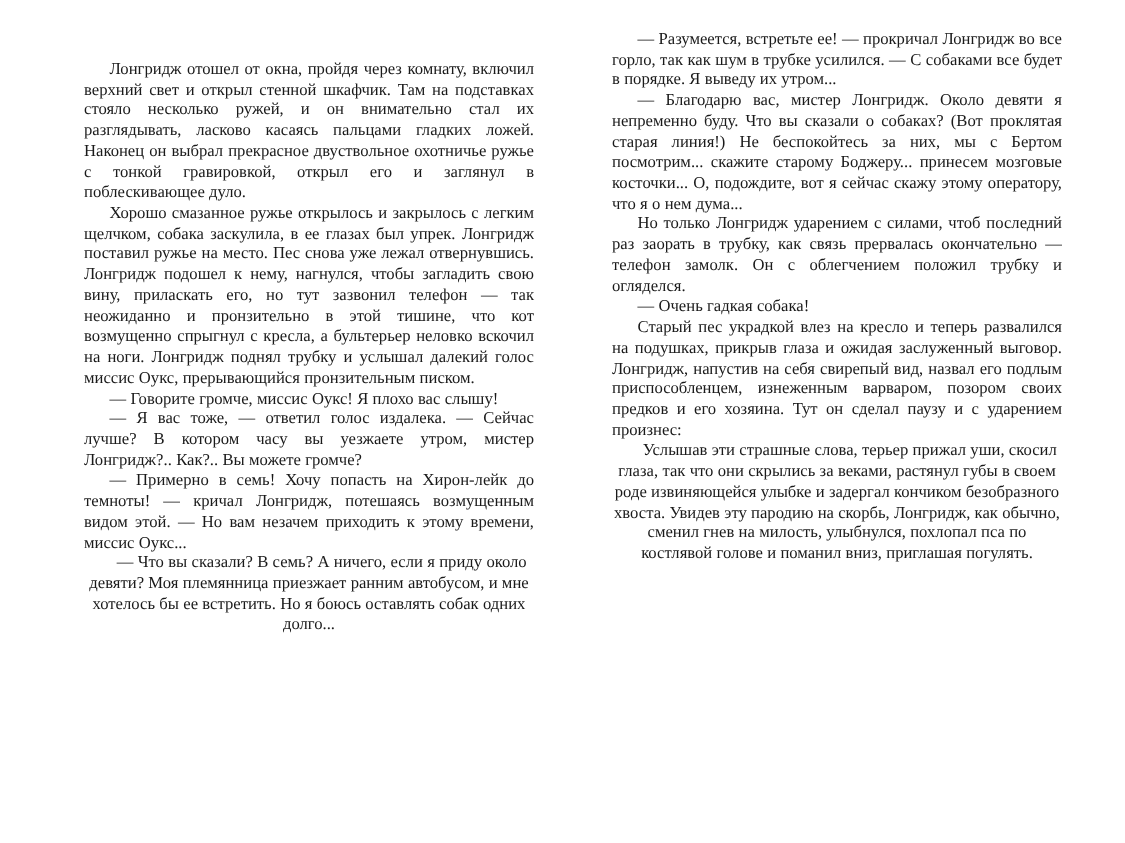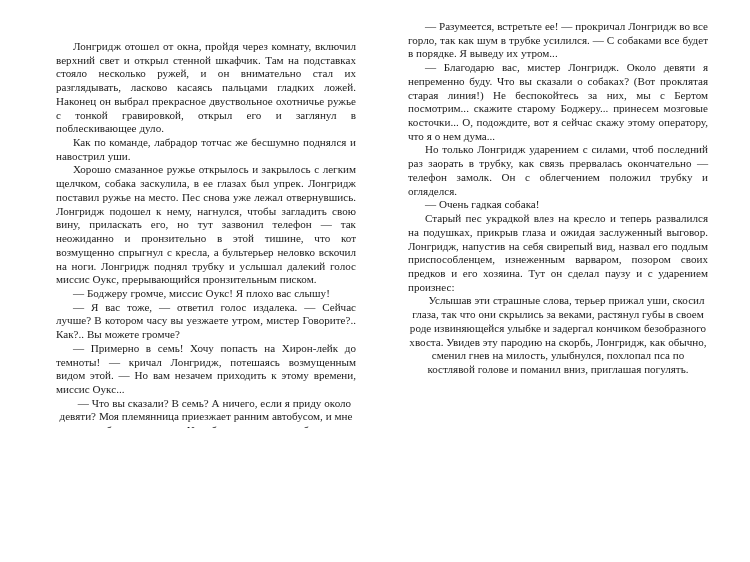--- a/index.html
+++ b/index.html
@@ -77,24 +77,23 @@
 </head>
 <body>
 
 <div class="page-spread">
 
   <div class="columns">
 
     <div class="page-col left">
       <div class="body-text">
         <p>Лонгридж отошел от окна, пройдя через комнату, включил верхний свет и открыл стенной шкафчик. Там на подставках стояло несколько ружей, и он внимательно стал их разглядывать, ласково касаясь пальцами гладких ложей. Наконец он выбрал прекрасное двуствольное охотничье ружье с тонкой гравировкой, открыл его и заглянул в поблескивающее дуло.</p>
-        <p>Как по команде, лабрадор тотчас же бесшумно поднялся и навострил уши.</p>
         <p>Хорошо смазанное ружье открылось и закрылось с легким щелчком, собака заскулила, в ее глазах был упрек. Лонгридж поставил ружье на место. Пес снова уже лежал отвернувшись. Лонгридж подошел к нему, нагнулся, чтобы загладить свою вину, приласкать его, но тут зазвонил телефон — так неожиданно и пронзительно в этой тишине, что кот возмущенно спрыгнул с кресла, а бультерьер неловко вскочил на ноги. Лонгридж поднял трубку и услышал далекий голос миссис Оукс, прерывающийся пронзительным писком.</p>
-        <p>— Боджеру громче, миссис Оукс! Я плохо вас слышу!</p>
-        <p>— Я вас тоже, — ответил голос издалека. — Сейчас лучше? В котором часу вы уезжаете утром, мистер Говорите?.. Как?.. Вы можете громче?</p>
+        <p>— Говорите громче, миссис Оукс! Я плохо вас слышу!</p>
+        <p>— Я вас тоже, — ответил голос издалека. — Сейчас лучше? В котором часу вы уезжаете утром, мистер Лонгридж?.. Как?.. Вы можете громче?</p>
         <p>— Примерно в семь! Хочу попасть на Хирон-лейк до темноты! — кричал Лонгридж, потешаясь возмущенным видом этой. — Но вам незачем приходить к этому времени, миссис Оукс...</p>
         <p>— Что вы сказали? В семь? А ничего, если я приду около девяти? Моя племянница приезжает ранним автобусом, и мне хотелось бы ее встретить. Но я боюсь оставлять собак одних долго...</p>
       </div>
     </div>
 
     <div class="page-col right">
       <div class="body-text">
         <p>— Разумеется, встретьте ее! — прокричал Лонгридж во все горло, так как шум в трубке усилился. — С собаками все будет в порядке. Я выведу их утром...</p>
         <p>— Благодарю вас, мистер Лонгридж. Около девяти я непременно буду. Что вы сказали о собаках? (Вот проклятая старая линия!) Не беспокойтесь за них, мы с Бертом посмотрим... скажите старому Боджеру... принесем мозговые косточки... О, подождите, вот я сейчас скажу этому оператору, что я о нем дума...</p>
         <p>Но только Лонгридж ударением с силами, чтоб последний раз заорать в трубку, как связь прервалась окончательно — телефон замолк. Он с облегчением положил трубку и огляделся.</p>

